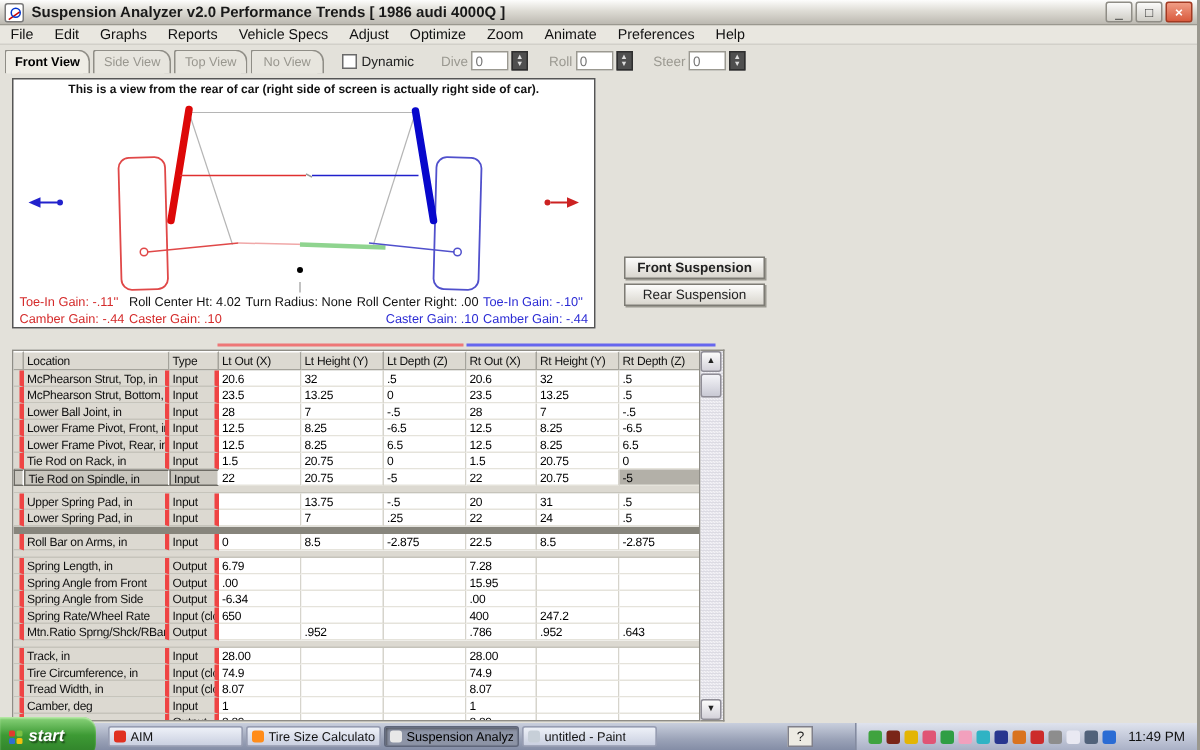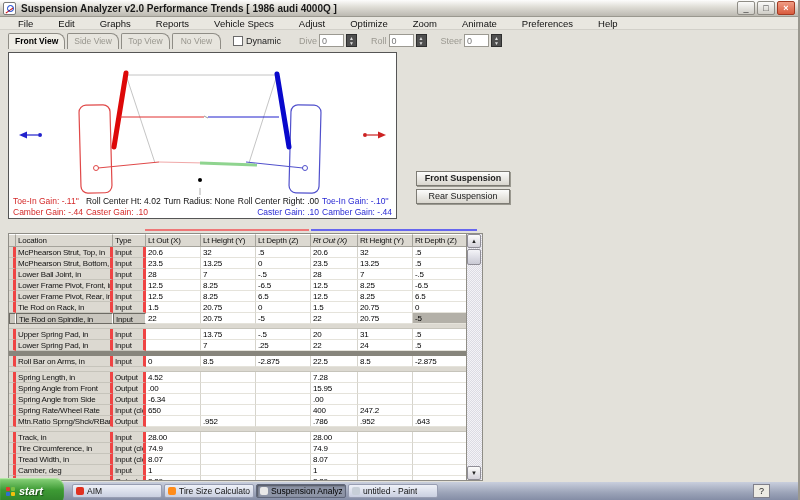--- a/index.html
+++ b/index.html
@@ -17,25 +17,25 @@
   .app-icon::after { content:""; position:absolute; right:1px; top:2px; width:5px; height:5px; border:1px solid #03c; border-radius:50%; }
   .title-text { font-size:10px; font-weight:bold; color:#191919; margin-left:5px; white-space:nowrap; overflow:hidden; }
   .win-btns { margin-left:auto; display:flex; gap:2px; }
   .win-btn { width:18px; height:14px; font-size:9px; line-height:13px; text-align:center;
     background:linear-gradient(#fbfbfa,#cfcdc6); border:1px solid #8f8d86; border-radius:2px; color:#333; cursor:default; }
   .win-btn.close { background:linear-gradient(#f09d85,#d95b3e); color:#fff; border-color:#a33a22; font-weight:bold; }
 
   
   .menubar { position:absolute; top:17px; left:0; right:0; height:13px; background:#e9e7e0;
     display:flex; align-items:center; font-size:9.5px; color:#111; border-bottom:1px solid #d2d0c9; }
-  .menu-item { padding:4px 7px; white-space:nowrap;margin-left:11px; }
+  .menu-item { padding:4px 7px; white-space:nowrap; }
 
   
   .toolbar { position:absolute; top:30px; left:0; right:0; height:19px; display:flex; align-items:flex-end; }
-  .tabs { display:flex; align-items:flex-end; margin-left:8px; }
+  .tabs { display:flex; align-items:flex-end; margin-left:3px; }
   .tab { height:16px; min-width:49px; padding:0 6px; font-size:8.5px; line-height:15px; text-align:center;
     border:1px solid #8f8d86; border-bottom:none; border-radius:2px 8px 0 0; background:#e7e5de; color:#98968e; margin-right:2px; white-space:nowrap;}
   .tab.active { font-weight:bold; color:#000; background:#efede6; }
   .dyn { display:flex; align-items:center; margin:0 0 3px 10px; font-size:9px; color:#222; }
   .checkbox { width:10px; height:10px; background:#fff; border:1px solid #6a6a6a; margin-right:3px; }
   .spinners { display:flex; align-items:center; gap:14px; margin:0 0 2px 18px; }
   .spin-group { display:flex; align-items:center; gap:2px; }
   .spin-label { font-size:9px; color:#9b9991; }
   .spin-box { width:25px; height:13px; background:#fff; border:1px solid #9b9991; font-size:9px; color:#777; padding-left:2px; line-height:12px; }
   .spin-btn { width:11px; height:13px; background:#4f4f4f; border:1px solid #2e2e2e; color:#ddd; font-size:5px;
@@ -156,20 +156,21 @@
         </div>
         <div class="spin-group">
           <div class="spin-label">Steer</div>
           <div class="spin-box">0</div>
           <div class="spin-btn">▲<br>▼</div>
         </div>
       </div>
   </div>
 
   <div class="diagram">
+    <div class="dg-note1">This is a view from the rear of car (right side of screen is actually right side of car).</div>
     <svg class="dg-svg" width="387" height="165" viewBox="0 0 387 165">
 
       <rect x="71" y="52" width="31" height="88" rx="7" fill="none" stroke="#e04848" stroke-width="1.2" transform="rotate(-1.5 86 96)"></rect>
       <rect x="281" y="52" width="30" height="88" rx="7" fill="none" stroke="#5050cc" stroke-width="1.2" transform="rotate(1.5 296 96)"></rect>
 
       <line x1="117" y1="22" x2="268" y2="22" stroke="#b5b5b5" stroke-width="0.8"></line>
       <line x1="117" y1="22" x2="146" y2="110" stroke="#b5b5b5" stroke-width="0.8"></line>
       <line x1="268" y1="22" x2="240" y2="110" stroke="#b5b5b5" stroke-width="0.8"></line>
       <line x1="191" y1="135" x2="191" y2="142" stroke="#999" stroke-width="0.8"></line>
 
@@ -227,21 +228,21 @@
   <div class="grp-line blue"></div>
 
   <div class="grid" id="grid">
       <div class="grow ghead">
         <div class="gcell" style="width: 7px;"></div>
         <div class="gcell" style="width: 97px;">Location</div>
         <div class="gcell" style="width: 33px;">Type</div>
         <div class="gcell" style="width: 55px;">Lt Out (X)</div>
         <div class="gcell" style="width: 55px;">Lt Height (Y)</div>
         <div class="gcell" style="width: 55px;">Lt Depth (Z)</div>
-        <div class="gcell" style="width: 47px; font-style: italic;">Rt Out (X)</div>
+        <div class="gcell" style="width: 47px;">Rt Out (X)</div>
         <div class="gcell" style="width: 55px;">Rt Height (Y)</div>
         <div class="gcell" style="width: 55px;">Rt Depth (Z)</div>
       </div>
       <div class="grow data">
         <div class="gcell rowhead" style="width: 7px;"></div>
         <div class="gcell rowhead" style="width: 97px;">McPhearson Strut, Top, in</div>
         <div class="gcell rowhead" style="width: 33px;">Input</div>
         <div class="gcell val" style="width: 55px;">20.6</div>
         <div class="gcell val" style="width: 55px;">32</div>
         <div class="gcell val" style="width: 55px;">.5</div>
@@ -348,21 +349,21 @@
         <div class="gcell val" style="width: 55px;">-2.875</div>
         <div class="gcell val" style="width: 47px;">22.5</div>
         <div class="gcell val" style="width: 55px;">8.5</div>
         <div class="gcell val" style="width: 55px;">-2.875</div>
       </div>
       <div class="grow spacer"></div>
       <div class="grow data">
         <div class="gcell rowhead" style="width: 7px;"></div>
         <div class="gcell rowhead" style="width: 97px;">Spring Length, in</div>
         <div class="gcell rowhead" style="width: 33px;">Output</div>
-        <div class="gcell val" style="width: 55px;">4.52</div>
+        <div class="gcell val" style="width: 55px;">6.79</div>
         <div class="gcell val" style="width: 55px;"></div>
         <div class="gcell val" style="width: 55px;"></div>
         <div class="gcell val" style="width: 47px;">7.28</div>
         <div class="gcell val" style="width: 55px;"></div>
         <div class="gcell val" style="width: 55px;"></div>
       </div>
       <div class="grow data">
         <div class="gcell rowhead" style="width: 7px;"></div>
         <div class="gcell rowhead" style="width: 97px;">Spring Angle from Front</div>
         <div class="gcell rowhead" style="width: 33px;">Output</div>
@@ -493,15 +494,34 @@
           <div class="task-ico" style="background: rgb(232, 232, 232);"></div>
           <div style="overflow: hidden;">Suspension Analyzer...</div>
         </div>
         <div class="task">
           <div class="task-ico" style="background: rgb(199, 207, 216);"></div>
           <div style="overflow: hidden;">untitled - Paint</div>
         </div>
       </div>
     <div class="tb-spacer"></div>
     <div class="help-box">?</div>
+    <div class="tray">
+      <span id="tray-icons" style="display:flex;gap:3px;align-items:center;">
+          <div class="tray-ico" style="background: rgb(63, 163, 63);"></div>
+          <div class="tray-ico" style="background: rgb(122, 37, 24);"></div>
+          <div class="tray-ico" style="background: rgb(227, 181, 5);"></div>
+          <div class="tray-ico" style="background: rgb(224, 85, 117);"></div>
+          <div class="tray-ico" style="background: rgb(47, 158, 68);"></div>
+          <div class="tray-ico" style="background: rgb(242, 160, 189);"></div>
+          <div class="tray-ico" style="background: rgb(47, 179, 196);"></div>
+          <div class="tray-ico" style="background: rgb(40, 54, 143);"></div>
+          <div class="tray-ico" style="background: rgb(217, 115, 31);"></div>
+          <div class="tray-ico" style="background: rgb(204, 43, 43);"></div>
+          <div class="tray-ico" style="background: rgb(141, 141, 141);"></div>
+          <div class="tray-ico" style="background: rgb(233, 233, 242);"></div>
+          <div class="tray-ico" style="background: rgb(81, 98, 122);"></div>
+          <div class="tray-ico" style="background: rgb(42, 108, 212);"></div>
+        </span>
+      <span class="clock">11:49 PM</span>
+    </div>
   </div>
 
 </div>
 
 </body></html>

